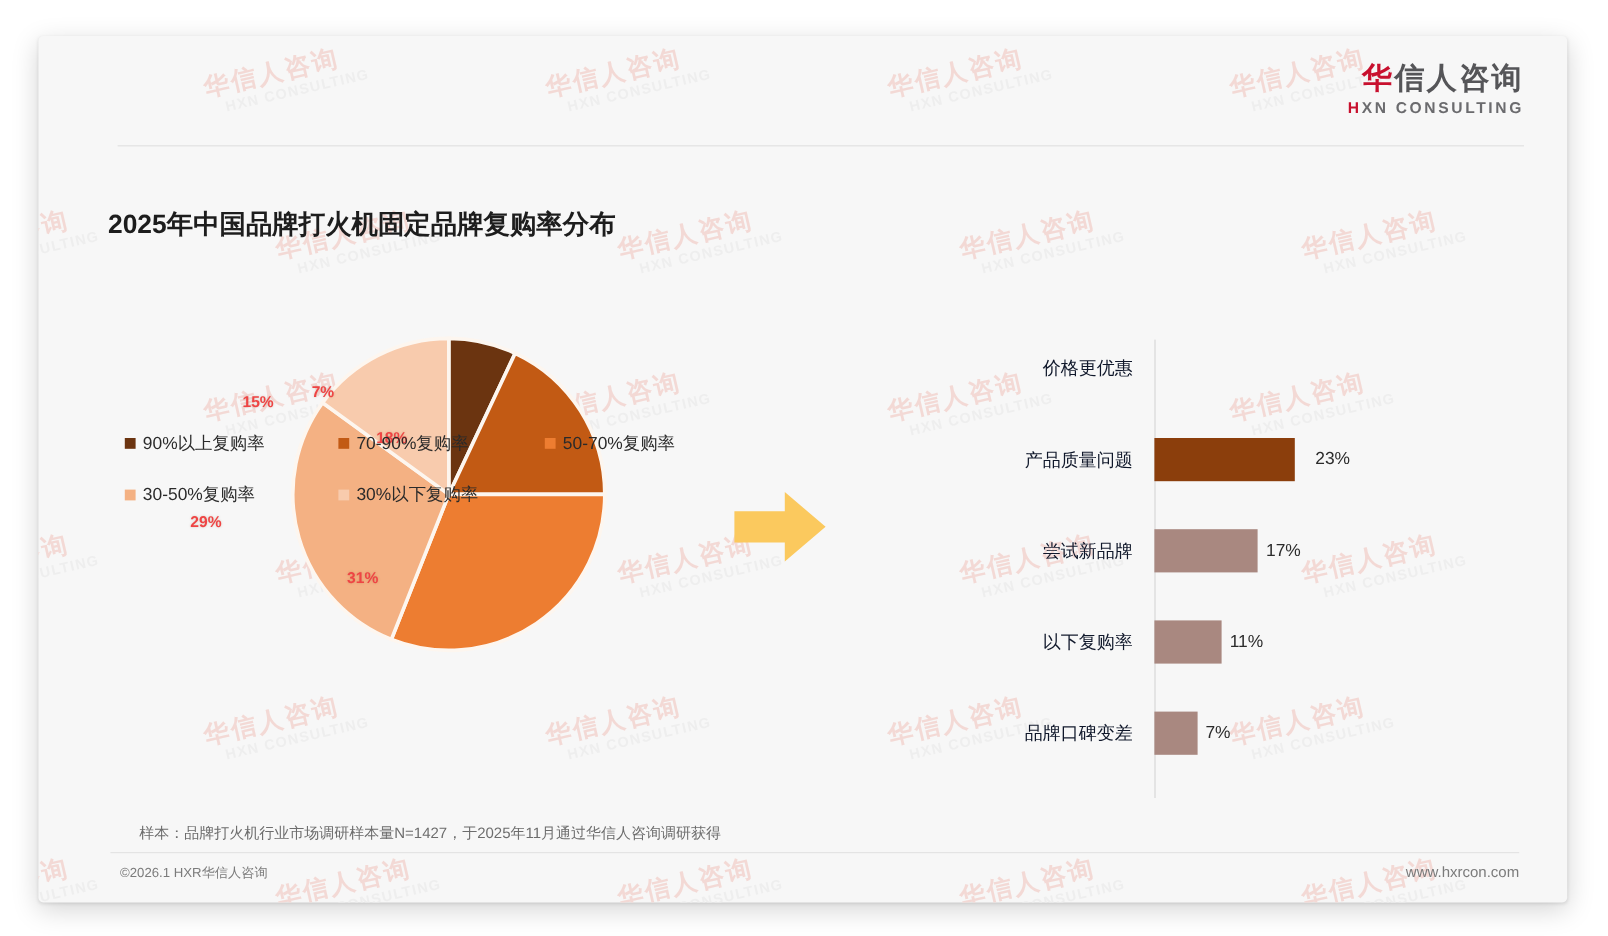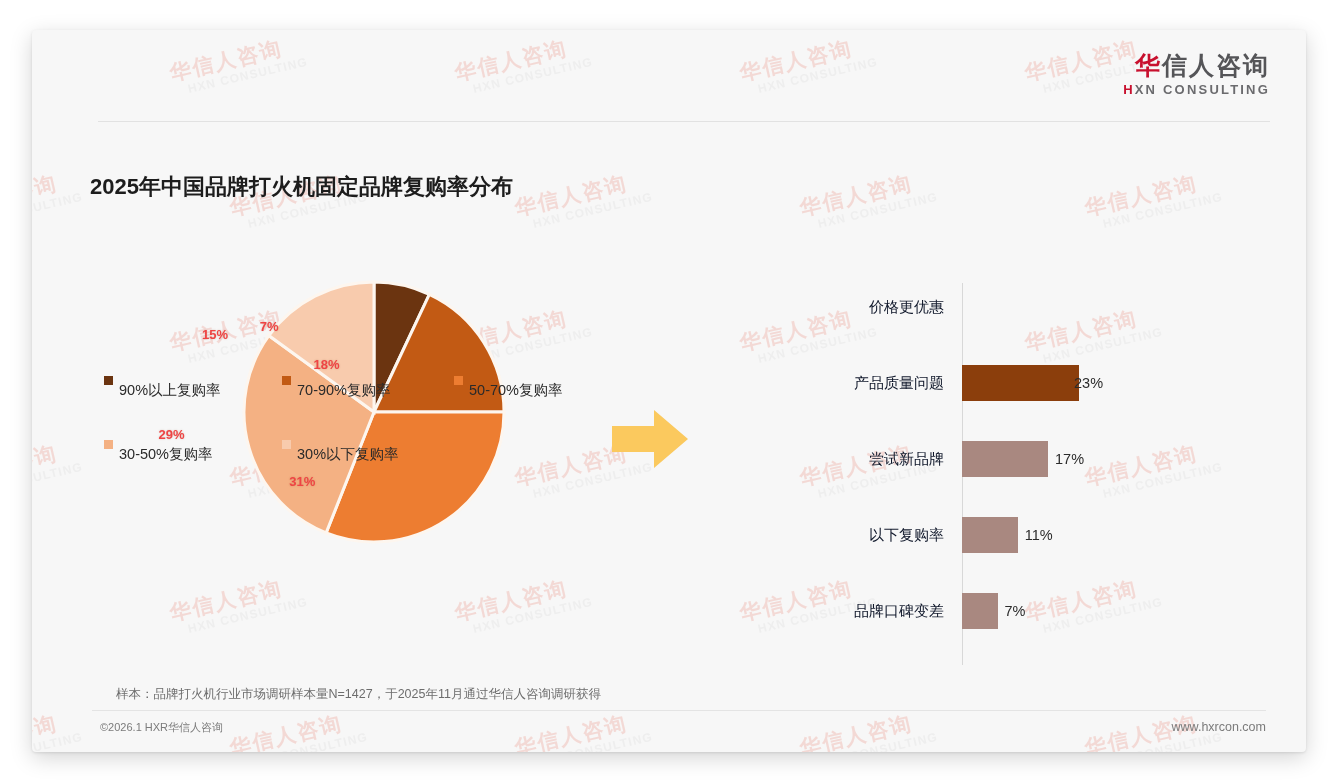--- a/index.html
+++ b/index.html
@@ -80,21 +80,21 @@
   .pie-label {
     position: absolute; color: #ef4444; font-size: 13px; font-weight: 700;
     text-shadow: 0 0 2px rgba(120,60,20,0.25);
   }
 
   
   .legend { position: absolute; left: 72px; top: 330px; width: 480px; z-index: 3; }
   .legend-row { display: flex; align-items: flex-start; margin-bottom: 24px; }
   .legend-item { display: flex; align-items: center; white-space: nowrap; }
   .legend-swatch { width: 9px; height: 9px; margin-right: 6px; flex: none; }
-  .legend-text { font-size: 14.5px; color: #2a2a2a; margin-top: 21px; }
+  .legend-text { font-size: 14.5px; color: #2a2a2a; }
 
   
   .arrow { position: absolute; left: 578px; top: 378px; z-index: 3; }
 
   
   .bars { position: absolute; left: 716px; top: 215px; width: 520px; height: 430px; z-index: 3; }
   .bar-axis {
     position: absolute; left: 214px; top: 38px; width: 1px; height: 382px;
     background: #d8d8d8;
   }
@@ -313,21 +313,21 @@
   <div class="bars">
     <div class="bar-axis"></div>
     <div id="bar-rows">
         <div class="bar-row" style="top: 44px;">
           <div class="bar-cat">价格更优惠</div>
         </div>
         <div class="bar-row" style="top: 120px;">
           <div class="bar-cat">产品质量问题</div>
           <div class="bar-track">
             <div class="bar-fill" style="width: 116.643px; background: rgb(139, 62, 12);"></div>
-            <div class="bar-val" style="left: 121px;">23%</div>
+            <div class="bar-val" style="left: 143px;">23%</div>
           </div>
         </div>
         <div class="bar-row" style="top: 196px; justify-content: flex-end;">
           <div class="bar-cat">尝试新品牌</div>
           <div class="bar-track">
             <div class="bar-fill" style="width: 86.2143px; background: rgb(169, 136, 128);"></div>
             <div class="bar-val" style="left: 102px;">17%</div>
           </div>
         </div>
         <div class="bar-row" style="top: 272px;">

